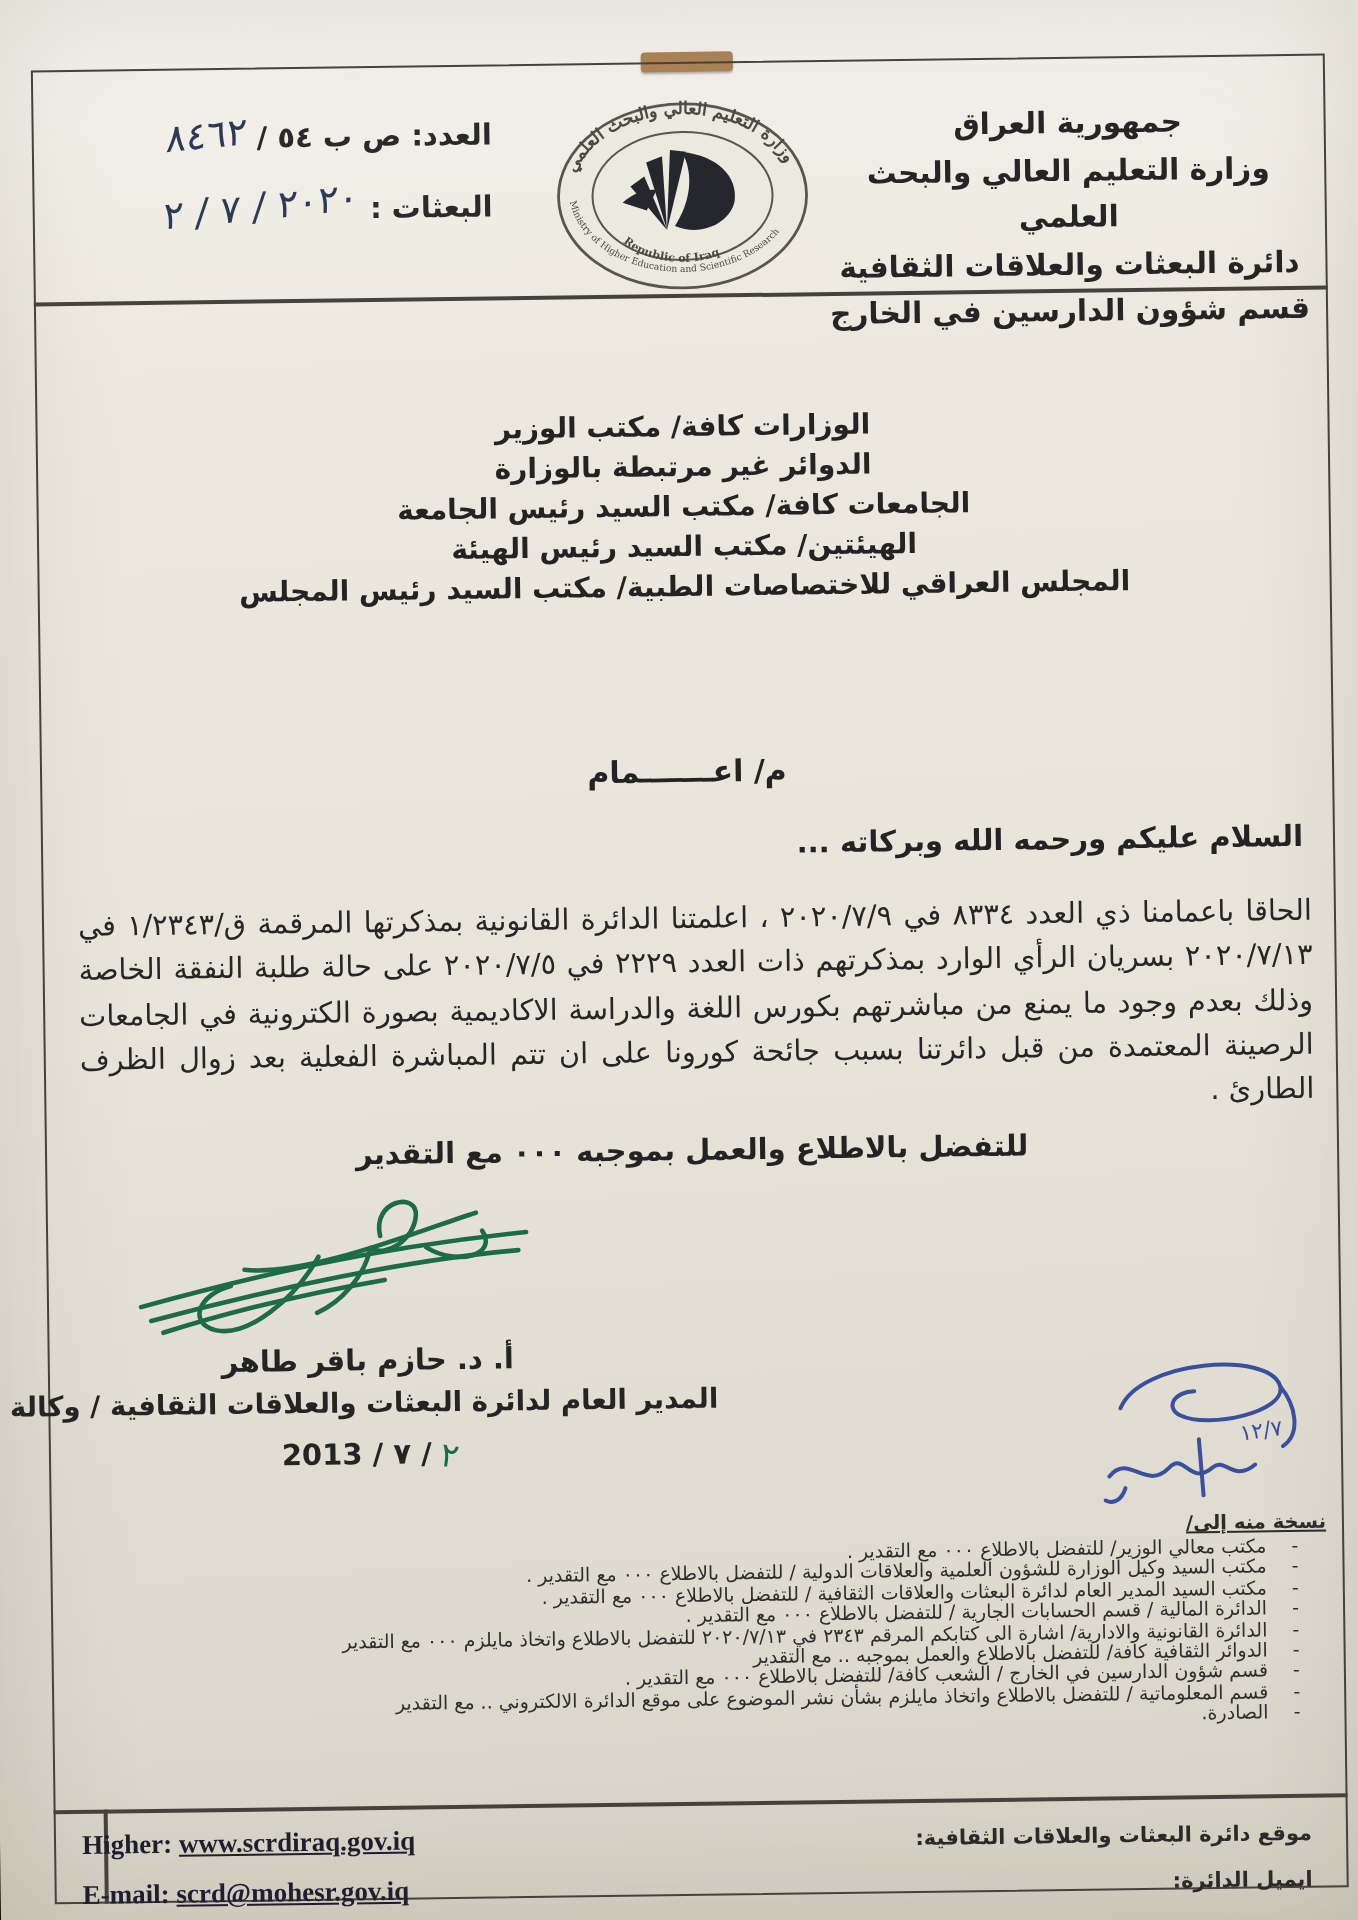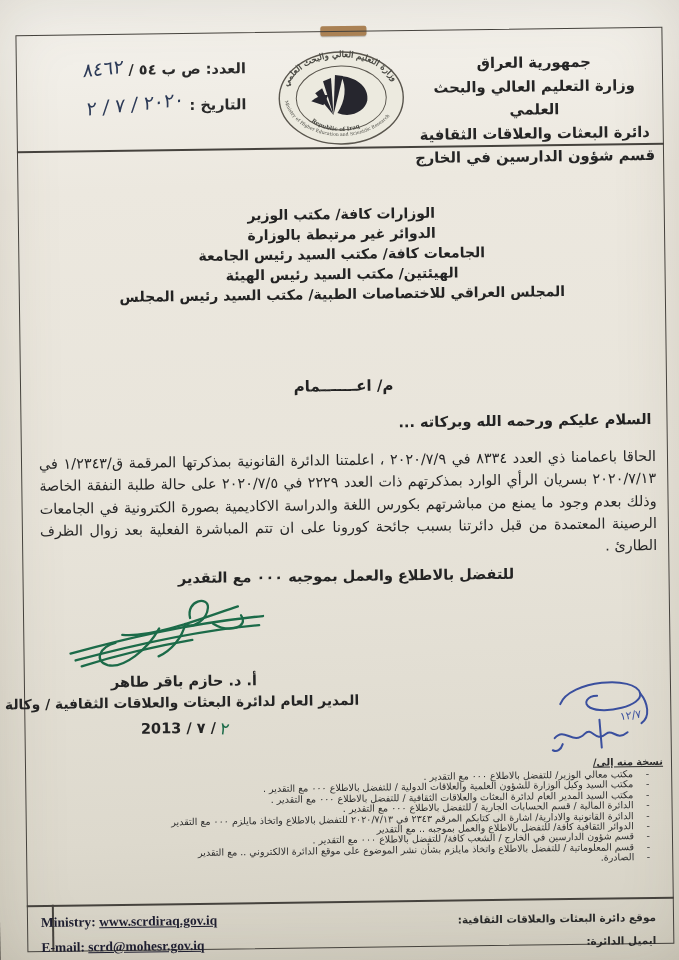--- a/index.html
+++ b/index.html
@@ -75,21 +75,21 @@
 <body>
 
 <div class="sheet">
 
   <div class="tab"></div>
   <div class="frame"></div>
   <div class="hline" style="left:27px; top:156px; width:647px;"></div>
 
   <div class="num-block">
     <div><span>العدد: ص ب ٥٤ /</span> <span class="hand">٨٤٦٢</span></div>
-    <div><span>التاريخ :</span> <span class="hand" dir="ltr">٢٠٢٠ / ٧ / ٢</span></div>
+    <div><span>البعثات :</span> <span class="hand" dir="ltr">٢٠٢٠ / ٧ / ٢</span></div>
   </div>
 
   <svg class="logo" viewBox="0 0 132 99">
     <ellipse cx="66" cy="49" rx="62" ry="46" fill="#eceadf" stroke="#5a564e" stroke-width="1.4"></ellipse>
     <ellipse cx="66" cy="49" rx="45" ry="32" fill="none" stroke="#5a564e" stroke-width="1"></ellipse>
     <path id="arcTop" d="M10,49 A56,41 0 0 1 122,49" fill="none"></path>
     <path id="arcBottom" d="M9,45 A57,42 0 0 0 123,45" fill="none"></path>
     <path id="arcInner" d="M28,56 A38,26 0 0 0 104,56" fill="none"></path>
     <text class="seal-text" font-size="8.5" font-weight="bold">
       <textPath href="#arcTop" startOffset="8%">وزارة التعليم العالي والبحث العلمي</textPath>
@@ -167,21 +167,21 @@
       <div class="item">الدوائر الثقافية كافة/ للتفضل بالاطلاع والعمل بموجبه .. مع التقدير</div>
       <div class="item">قسم شؤون الدارسين في الخارج / الشعب كافة/ للتفضل بالاطلاع ٠٠٠ مع التقدير .</div>
       <div class="item">قسم المعلوماتية / للتفضل بالاطلاع واتخاذ مايلزم بشأن نشر الموضوع على موقع الدائرة الالكتروني .. مع التقدير</div>
       <div class="item">الصادرة.</div>
     </div>
 
   <div class="hline" style="left:27px; top:910px; width:647px;"></div>
   <div class="vline" style="left:52px; top:910px; height:47px;"></div>
 
   <div class="footer-en">
-    <div><span>Ministry:</span> <span class="url">www.scrdiraq.gov.iq</span></div>
+    <div><span>Higher:</span> <span class="url">www.scrdiraq.gov.iq</span></div>
     <div><span>E-mail:</span> <span class="url">scrd@mohesr.gov.iq</span></div>
   </div>
 
   <div class="footer-ar">
     <div>موقع دائرة البعثات والعلاقات الثقافية:</div>
     <div>ايميل الدائرة:</div>
   </div>
 
 </div>
 

